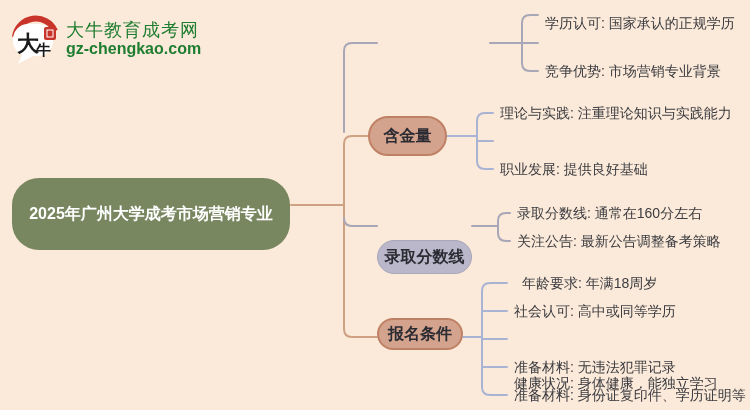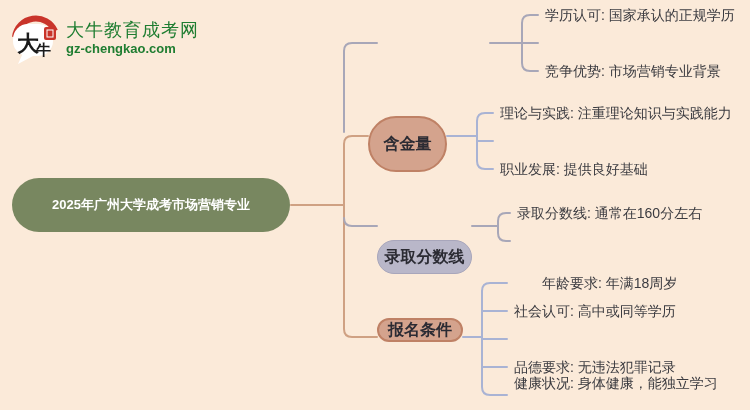--- a/index.html
+++ b/index.html
@@ -16,39 +16,39 @@
   svg.wires{position:absolute;left:0;top:0;width:750px;height:410px;}
   .wire{fill:none;stroke-width:2px;stroke-linecap:round;}
   .wire.gray{stroke:var(--line-gray);}
   .wire.salmon{stroke:var(--line-salmon);}
   .wire.peri{stroke:var(--line-periwinkle);}
 
   .node{position:absolute;display:flex;align-items:center;justify-content:center;
     border-radius:999px;font-weight:bold;font-size:16px;white-space:nowrap;box-sizing:border-box;}
   .node.lavender{background:var(--lavender-fill);border:1.5px solid var(--lavender-border);color:var(--node-text);}
   .node.salmon{background:var(--salmon-fill);border:2px solid var(--salmon-border);color:var(--node-text);}
-  .node.root{left:12px;top:178px;width:278px;height:54px;background:var(--root-fill);
-    color:var(--root-text);font-size:13px;border:none;border-radius:27px;}
+  .node.root{left:12px;top:178px;width:278px;height:72px;background:var(--root-fill);
+    color:var(--root-text);font-size:16px;border:none;border-radius:27px;}
   .b1{left:377px;top:25px;width:113px;height:36px;}
-  .b2{left:368px;top:116px;width:79px;height:56px;}
+  .b2{left:368px;top:116px;width:79px;height:40px;}
   .b3{left:377px;top:209px;width:95px;height:34px;margin-top:31px;}
-  .b4{left:377px;top:318px;width:86px;height:24px;}
+  .b4{left:377px;top:318px;width:86px;height:32px;}
 
   .leaf{position:absolute;height:22px;line-height:22px;font-size:14px;
     color:var(--leaf-text);white-space:nowrap;}
-  .lfA1{left:545px;top:4px;}   .lfA2{left:545px;top:32px;}  .lfA3{left:545px;top:60px;}
+  .lfA1{left:545px;top:12px;}   .lfA2{left:545px;top:32px;}  .lfA3{left:545px;top:60px;}
   .lfB1{left:500px;top:102px;} .lfB2{left:500px;top:130px;} .lfB3{left:500px;top:158px;}
   .lfC1{left:517px;top:202px;} .lfC2{left:517px;top:230px;}
-  .lfD1{left:542px;top:272px;} .lfD2{left:514px;top:300px;} .lfD3{left:514px;top:328px;margin-top:44px;}
+  .lfD1{left:522px;top:272px;} .lfD2{left:514px;top:300px;} .lfD3{left:514px;top:328px;margin-top:44px;}
   .lfD4{left:514px;top:356px;} .lfD5{left:514px;top:384px;}
 
   .logo{position:absolute;left:10px;top:10px;display:flex;align-items:center;gap:6px;}
   .logo-text{display:flex;flex-direction:column;justify-content:center;}
   .logo-name{color:var(--logo-green);font-weight:normal;font-size:18px;letter-spacing:1px;line-height:22px;}
-  .logo-url{color:var(--logo-green);font-weight:bold;font-size:13px;line-height:16px;}
+  .logo-url{color:var(--logo-green);font-weight:bold;font-size:16px;line-height:16px;}
 </style>
 </head>
 <body>
 
 <div class="canvas">
 
   <svg class="wires" viewBox="0 0 750 410">
 
     <path class="wire salmon" d="M291,205 L344,205"></path>
 
@@ -89,19 +89,21 @@
   <div class="node lavender b3">录取分数线</div>
   <div class="node salmon b4">报名条件</div>
 
   <div class="leaf lfA1">学历认可: 国家承认的正规学历</div>
   <div class="leaf lfB1">理论与实践: 注重理论知识与实践能力</div>
 
   <div class="leaf lfA3">竞争优势: 市场营销专业背景</div>
   <div class="leaf lfB3">职业发展: 提供良好基础</div>
 
   <div class="leaf lfC1">录取分数线: 通常在160分左右</div>
+  <div class="leaf lfC2">关注公告: 最新公告调整备考策略</div>
 
   <div class="leaf lfD1">年龄要求: 年满18周岁</div>
   <div class="leaf lfD2">社会认可: 高中或同等学历</div>
   <div class="leaf lfD3">健康状况: 身体健康，能独立学习</div>
-  <div class="leaf lfD4">品德要求: 无违法犯罪记录</div>
+  <div class="leaf lfD4">准备材料: 无违法犯罪记录</div>
+  <div class="leaf lfD5">准备材料: 身份证复印件、学历证明等</div>
 
 </div>
 
 </body></html>

